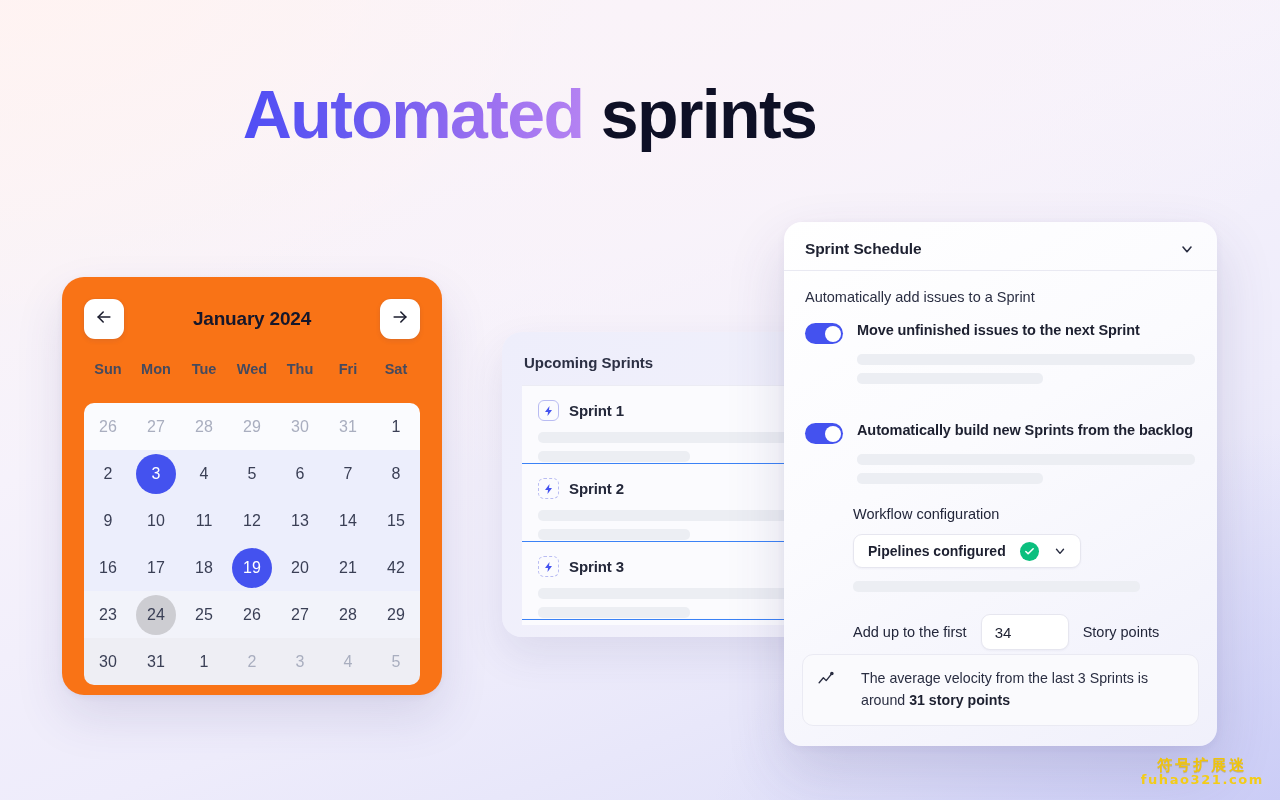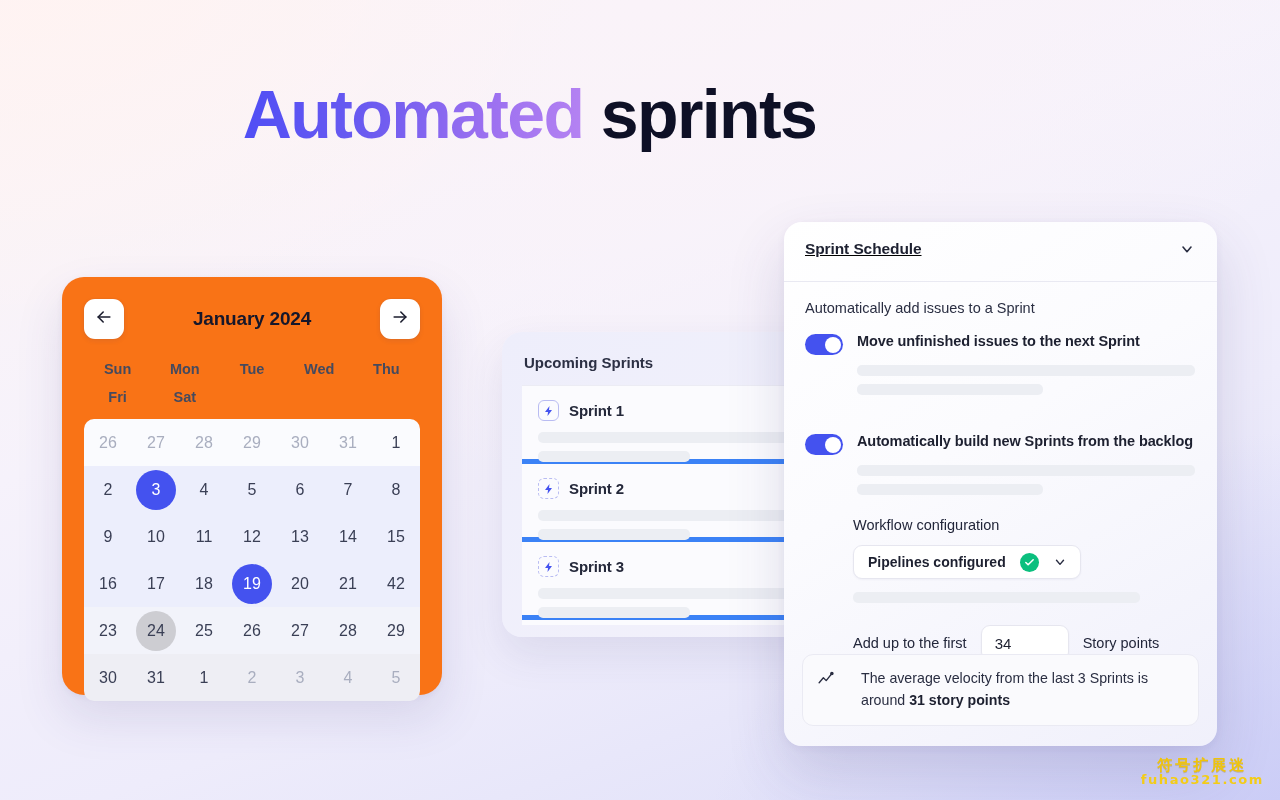--- a/index.html
+++ b/index.html
@@ -69,21 +69,21 @@
     background: #ffffff;
     border-radius: 11px;
     display: flex; align-items: center; justify-content: center;
     box-shadow: 0 2px 5px rgba(60,55,120,0.10), 0 0 0 1px rgba(60,55,120,0.03);
     cursor: pointer;
     color: #1b1d2e;
   }
   .cal-title {
     font-size: 19px; font-weight: 700; color: #15172b; letter-spacing: -0.2px;
   }
-  .weekdays { display: grid; grid-template-columns: repeat(5, 1fr); margin-bottom: 8px; }
+  .weekdays { display: grid; grid-template-columns: repeat(7, 1fr); margin-bottom: 20px; }
   .weekday {
     text-align: center; font-size: 14.5px; font-weight: 600; color: #454a5e; padding: 6px 0;
   }
   .cal-grid { display: flex; flex-direction: column; }
   .cal-row {
     display: grid; grid-template-columns: repeat(7, 1fr);
     height: 47px; align-items: center;
   }
   .cal-row.tint-a { background: #fafbfe; }
   .cal-row.tint-b { background: #eceefc; }
@@ -120,21 +120,21 @@
     font-size: 15px; font-weight: 600; color: #2c3044;
     padding: 4px 0 14px 22px;
   }
   .sprints-list {
     margin: 0 0 0 20px;
     background: #fbfbfe;
     border-top: 1px solid #ececf4;
     height: 240px;
   }
   .sprint-item {
-    border-bottom: 5px solid #3b82f6;
+    border-bottom: 1px solid #3b82f6;
     padding: 14px 18px 16px 16px;
     height: 78px;
   }
   .sprint-row { display: flex; align-items: center; gap: 10px; margin-bottom: 11px; }
   .bolt {
     width: 21px; height: 21px; border-radius: 6px;
     display: flex; align-items: center; justify-content: center;
     border: 1.3px solid #b9bcf2;
     color: #4452ef; flex: none;
   }
@@ -151,24 +151,23 @@
     top: 222px;
     width: 433px;
     height: 524px;
     background: linear-gradient(150deg, #ffffff 0%, #fbfbfe 42%, #f0f0fb 100%);
     border-radius: 18px;
     box-shadow: 0 26px 58px rgba(60,55,120,0.16), 0 2px 8px rgba(60,55,120,0.06);
     overflow: hidden;
   }
   .sch-head {
     display: flex; align-items: center; justify-content: space-between;
-    padding: 18px 22px 23px 21px;
+    padding: 18px 22px 12px 21px;
     border-bottom: 1px solid #e9e9f2;
     margin: 0 0px;
-    text-decoration: underline;
   }
   .sch-title { font-size: 15.5px; font-weight: 600; color: #1d2030; letter-spacing: -0.1px; }
   .sch-body { padding: 18px 22px 0 21px; }
   .sch-section-label { font-size: 14.5px; color: #2a2e42; margin-bottom: 17px; }
 
   .toggle-row { display: flex; align-items: flex-start; gap: 14px; }
   .toggle {
     width: 38px; height: 21px; border-radius: 11px; background: #4452ef;
     position: relative; flex: none; margin-top: 1px; cursor: pointer;
   }

